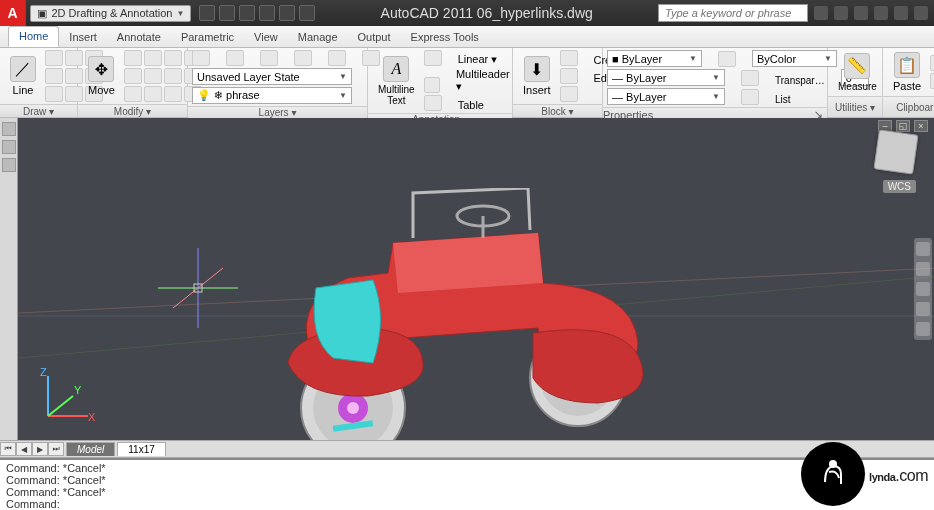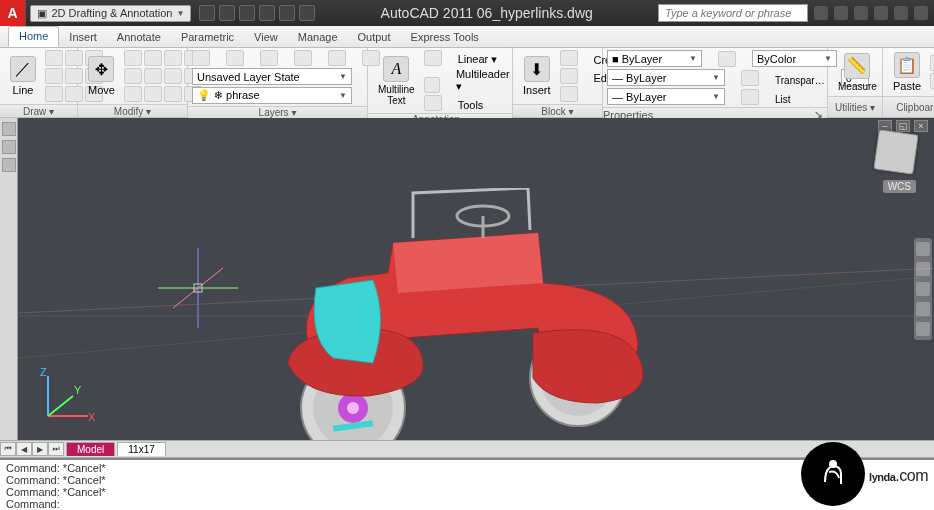--- a/index.html
+++ b/index.html
@@ -50,21 +50,21 @@
 .win-ctrl span { width:14px; height:12px; background:#666; color:#ddd; font-size:9px; display:flex; align-items:center; justify-content:center; border:1px solid #888; }
 
 
 .car { position:absolute; left:220px; top:70px; }
 
 
 .layout-tabs { height:18px; background:#ddd; display:flex; align-items:center; border-top:1px solid #aaa; border-bottom:1px solid #aaa; }
 .layout-tabs .navset { display:flex; gap:0; }
 .layout-tabs .navset span { width:16px; height:14px; background:#eee; border:1px solid #aaa; display:flex; align-items:center; justify-content:center; font-size:8px; color:#444;}
 .ltab { padding:1px 10px; background:#fff; border:1px solid #aaa; border-bottom:none; margin-left:2px; font-size:10px; }
-.ltab.active { background:#be185d; color:#fff; }
+.ltab.active { background:#737373; color:#fff;font-style:italic; }
 
 
 .cmdwin { height:52px; background:#fff; border-top:2px solid #888; padding:2px 6px; font-family:"Courier New",monospace; font-size:11px; color:#333; overflow:hidden; }
 .cmdwin div { white-space:pre; }
 
 
 .watermark { position:absolute; right:6px; bottom:4px; display:flex; align-items:center; gap:4px; }
 .watermark .circ { width:64px; height:64px; border-radius:50%; background:#000; display:flex; align-items:center; justify-content:center; }
 .watermark .circ svg { width:44px; height:44px; }
 .watermark .txt { font-size:20px; color:#222; font-weight:bold; letter-spacing:-0.5px; }
@@ -195,21 +195,21 @@
         <div class="row-w">
             <span class="icn-s"></span>
             <span>Linear ▾</span>
           </div>
         <div class="row-w">
             <span class="icn-s"></span>
             <span>Multileader ▾</span>
           </div>
         <div class="row-w">
             <span class="icn-s"></span>
-            <span>Tools</span>
+            <span>Table</span>
           </div>
       </div>
     </div>
     <div class="panel-label">Annotation ▾</div>
   </div>
 
   <div class="panel" style="width:90px">
     <div class="panel-body">
       <div class="big-btn">
         <div class="icn">⬇</div>

